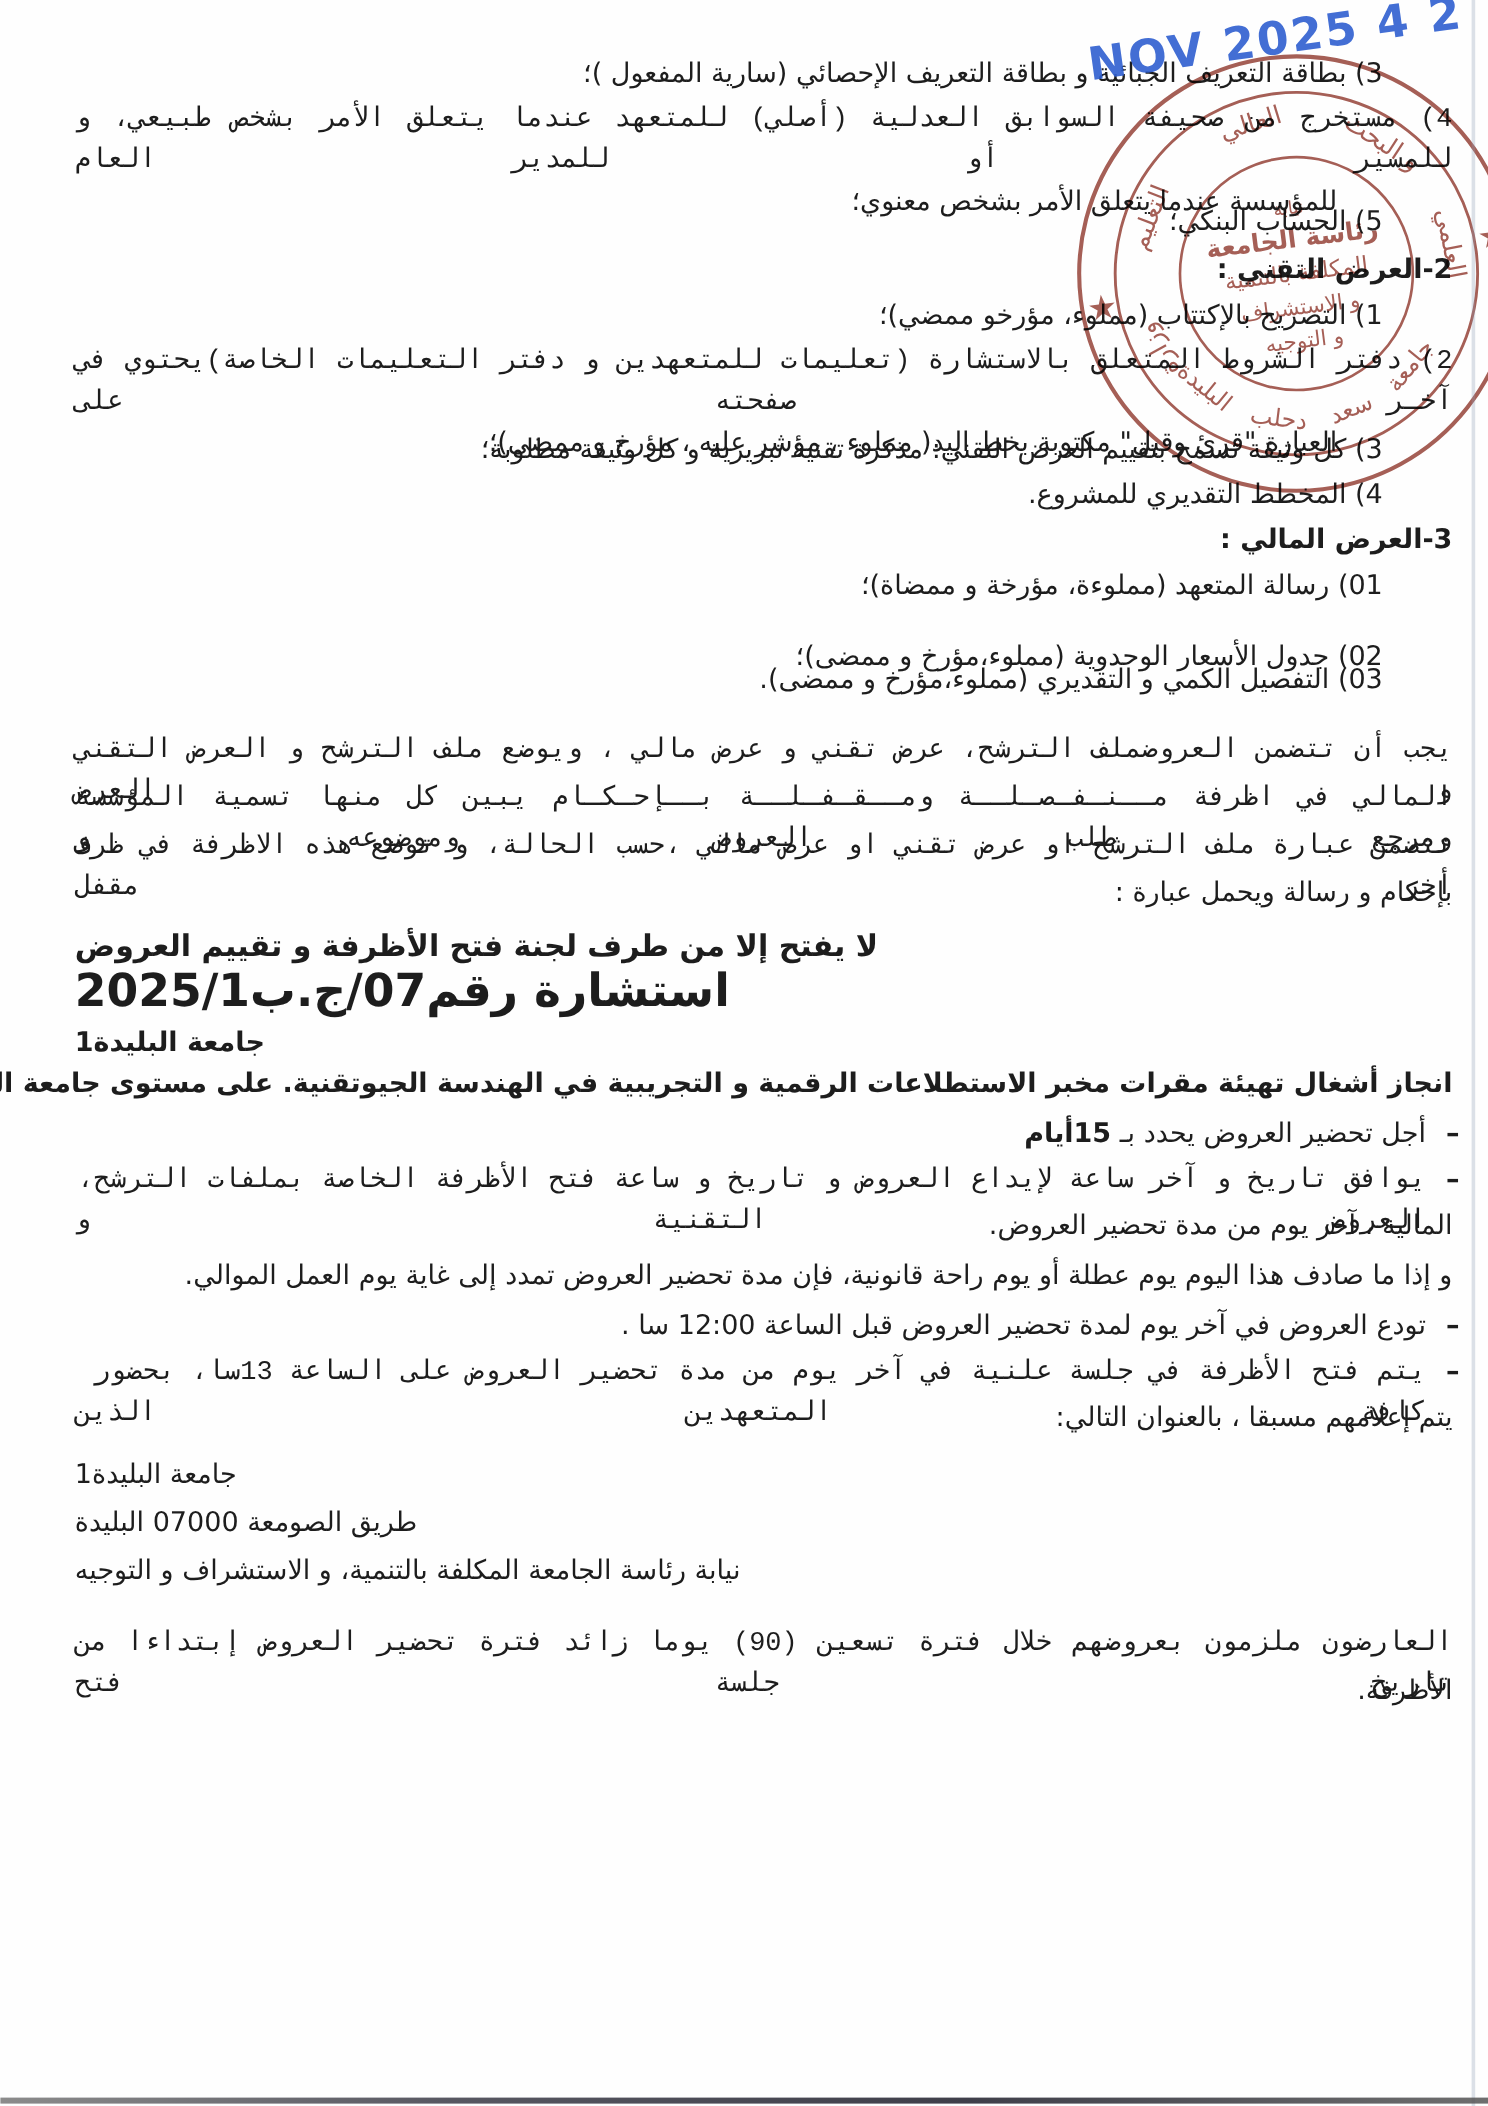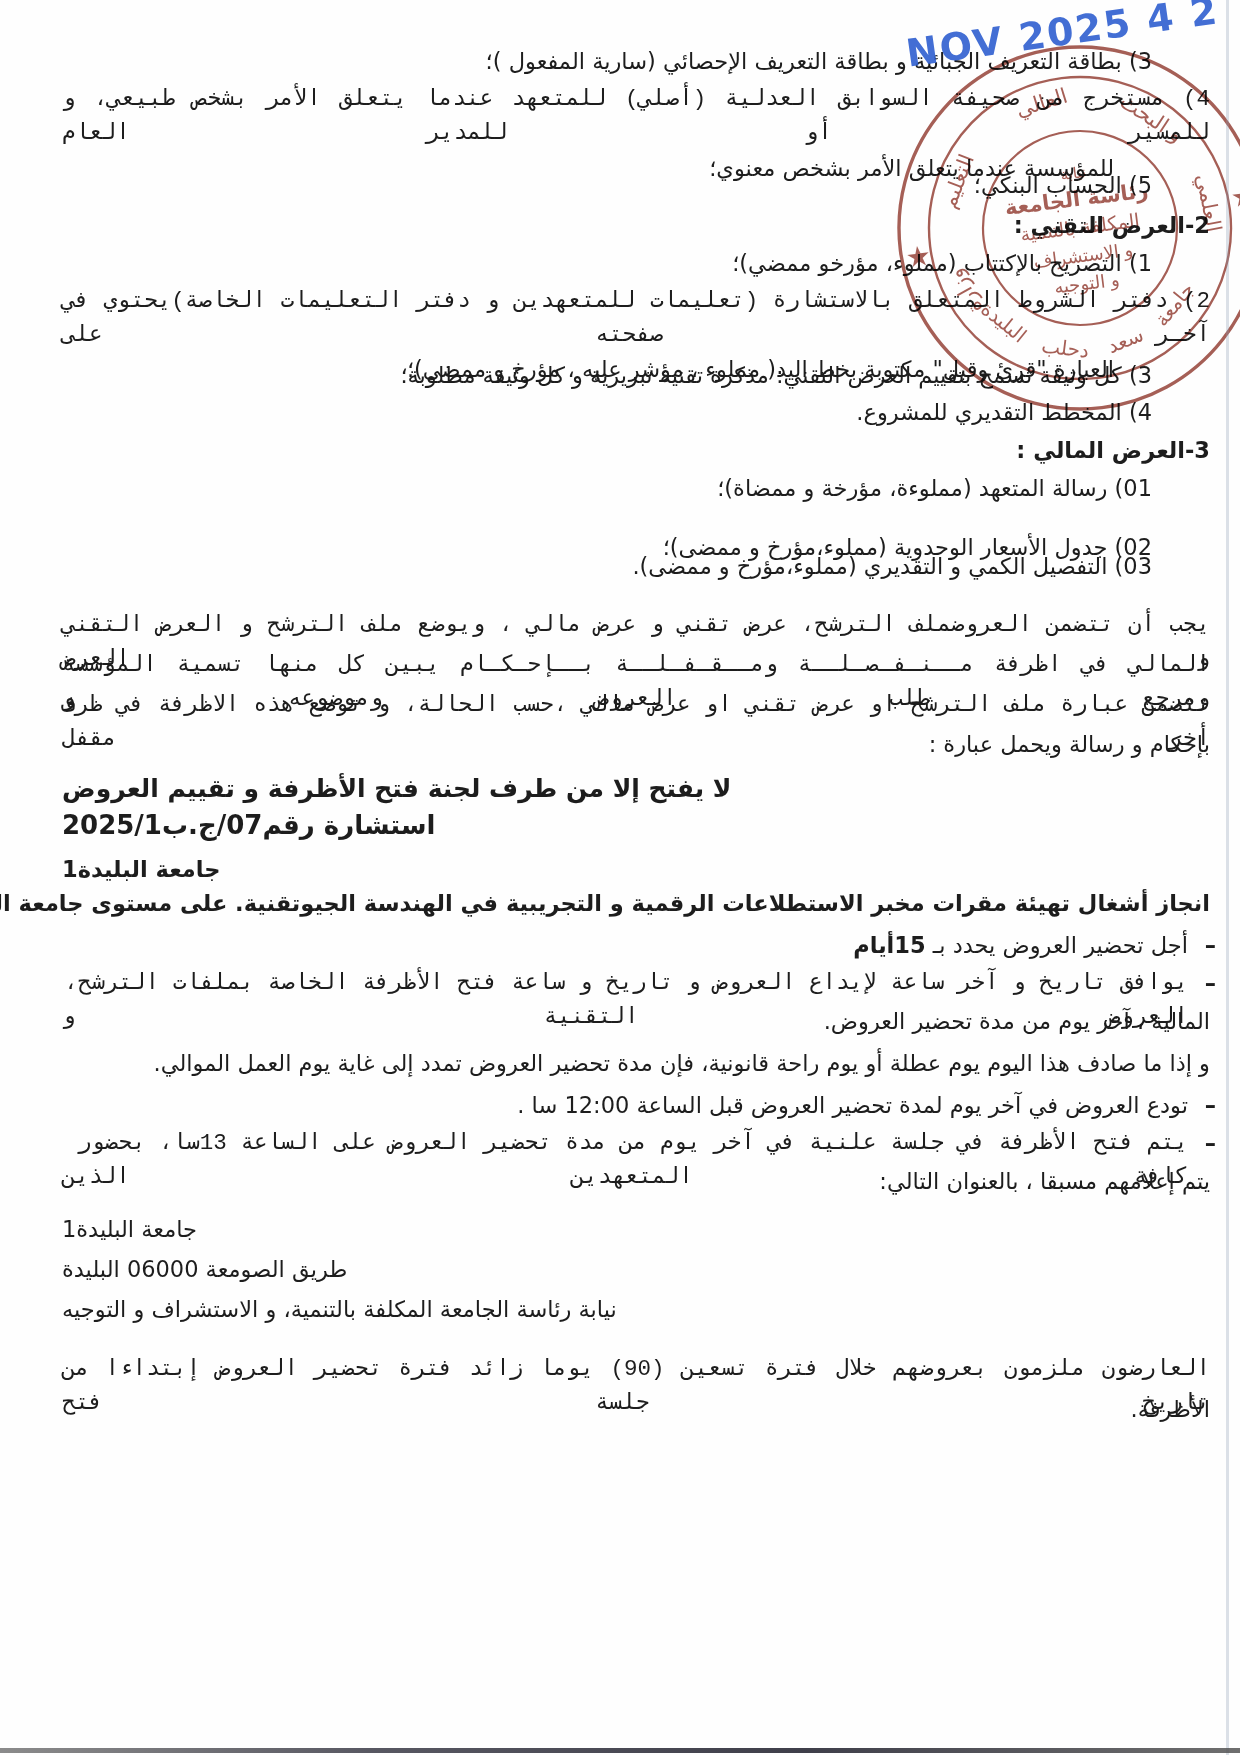--- a/index.html
+++ b/index.html
@@ -14,21 +14,21 @@
     color:#1d1d1d;
   }
   .content{position:absolute;left:62px;right:30px;top:0;}
   .line{position:absolute;right:0;left:0;font-size:22.5px;line-height:34px;text-align:right;white-space:nowrap;}
   .stretch{text-align:justify;text-align-last:justify;white-space:normal;font-family:Liberation Mono, monospace;}
   .ind-num{padding-right:58px;}
   .ind-cont{padding-right:96px;margin-top:31px;}
   .bold{font-weight:bold;}
   .center{text-align:left;white-space:normal;}
   .big{font-size:25px;}
-  .bigger{font-size:26px;}
+  .bigger{font-size:38px;}
   .bullet-dash{position:absolute;right:-6px;top:0;font-weight:bold;}
   .bullet-text{display:block;padding-right:22px;text-align:right;}
   
   .date-stamp{
     position:absolute;left:905px;top:10px;
     transform:rotate(-8deg);
     font-size:38px;font-weight:bold;letter-spacing:2px;
     color:#2f5fd0;opacity:.9;white-space:nowrap;
     font-family:"DejaVu Sans",sans-serif;
   }
@@ -90,21 +90,21 @@
       <span class="bullet-dash">–</span>
       <span class="bullet-text">تودع العروض في آخر يوم لمدة تحضير العروض قبل الساعة 12:00 سا .</span>
     </div>
     <div class="line" style="top:1126px">
       <span class="bullet-dash">–</span>
       <span class="bullet-text stretch">يتم فتح الأظرفة في جلسة علنية في آخر يوم من مدة تحضير العروض على الساعة  13سا، بحضور كافة المتعهدين الذين</span>
     </div>
     <div class="line" style="top:1164px">يتم إعلامهم مسبقا ، بالعنوان التالي:</div>
 
     <div class="line center" style="top:1212px">جامعة البليدة1</div>
-    <div class="line center" style="top:1252px">طريق الصومعة 06000 البليدة</div>
+    <div class="line center" style="top:1252px">طريق الصومعة 07000 البليدة</div>
     <div class="line center" style="top:1292px">نيابة رئاسة الجامعة المكلفة بالتنمية، و الاستشراف و التوجيه</div>
 
     <div class="line stretch" style="top:1352px">العارضون ملزمون بعروضهم خلال فترة تسعين (90) يوما زائد فترة تحضير العروض إبتداءا من تاريخ جلسة  فتح</div>
     <div class="line" style="top:1392px">الأظرفة.</div>
 
   </div>
 
   <div class="date-stamp">2 4 NOV 2025</div>
 
   <svg class="round-stamp" width="400" height="400" viewBox="0 0 400 400">

